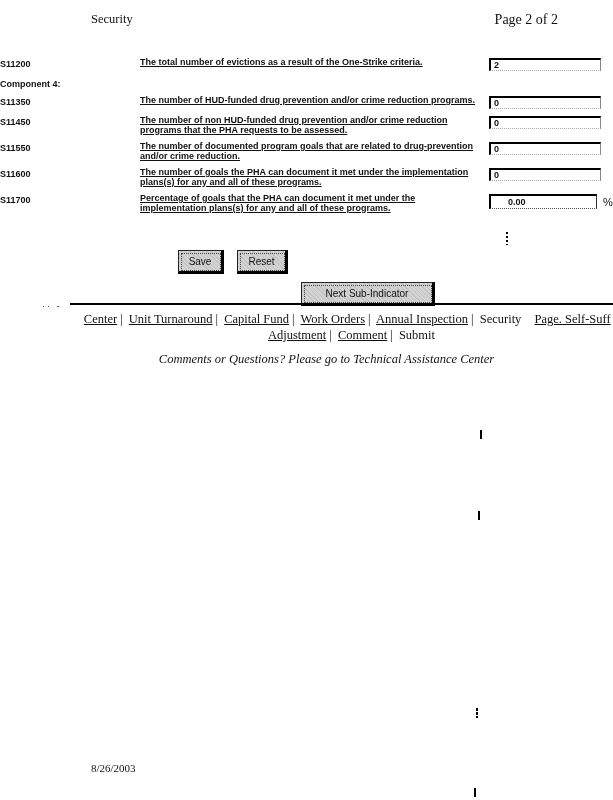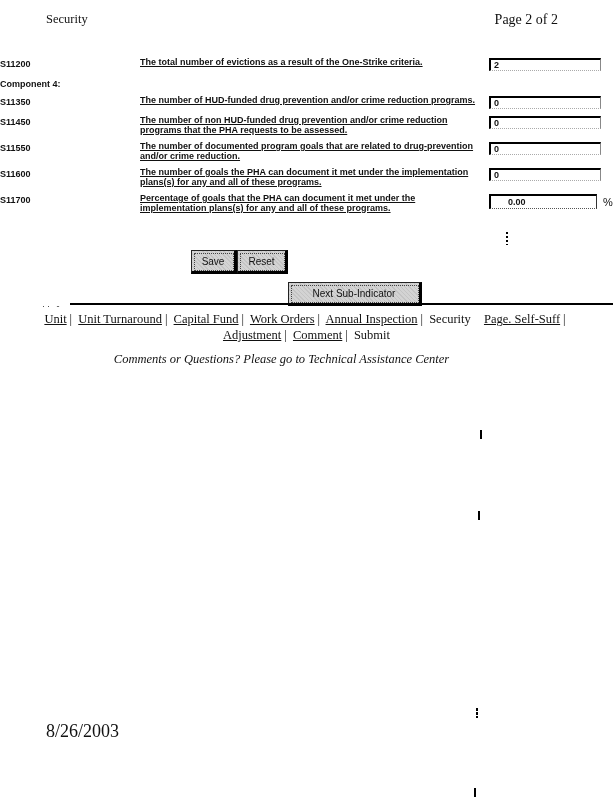--- a/index.html
+++ b/index.html
@@ -2,26 +2,26 @@
 <html><head>
 <meta charset="utf-8">
 <style>
   * { margin:0; padding:0; box-sizing:border-box; }
   html,body { background:#888; }
   .page {
     position:relative; width:613px; height:800px; margin:0 auto;
     background:#fff; color:#111; overflow:hidden;
     font-family:"Liberation Sans", sans-serif;
   }
-  .serif { font-family:"Liberation Serif", serif; }
+  .serif { font-family:"Liberation Serif", serif;margin-left:45px; }
 
   
   .hdr-left  { position:absolute; top:12px; left:46px;  font-size:12.5px; }
   .hdr-right { position:absolute; top:12px; right:55px; font-size:14px; }
-  .footer-date { position:absolute; top:721px; left:46px; font-size:18px; }
+  .footer-date { position:absolute; top:762px; left:46px; font-size:11px; }
 
   
   .form { position:absolute; top:58px; left:0; width:613px; }
   .form-row { display:flex; align-items:flex-start; margin-bottom:7px; }
   .col-code  { width:115px; text-align:left; font-size:9px; font-weight:bold; line-height:10px; padding-top:1px; flex:none; }
   .col-label { width:340px; margin-left:25px; font-size:9px; font-weight:bold; line-height:9.5px; flex:none;text-decoration:underline; }
   .col-input { margin-left:9px; flex:none; display:flex; align-items:flex-start; }
   .scan-input {
     width:112px; height:13px; background:#fff; color:#111;
     font-family:"Liberation Sans", sans-serif; font-size:9px; font-weight:bold;
@@ -29,21 +29,21 @@
     border:none; border-top:2.5px solid #000; border-left:2px solid #000;
     border-right:1px solid #888; border-bottom:1px dotted #aaa;
   }
   .scan-input.pct {
     width:108px; height:15px; padding-left:17px;
     border:2px solid #000; border-right:1.5px solid #333; border-bottom:1.5px dotted #555;
   }
   .pct-sign { font-size:11px; margin-left:6px; padding-top:2px; }
 
   
-  .btn-row { position:absolute; top:250px; left:0; width:613px; display:flex; justify-content:center; }
+  .btn-row { position:absolute; top:250px; left:0; width:613px; display:flex; justify-content:center; gap:13px; }
   .scan-btn {
     height:24px; background:#d3d3d3; color:#111; cursor:pointer;
     background-image:repeating-linear-gradient(45deg, rgba(0,0,0,.07) 0 1px, rgba(255,255,255,0) 1px 3px);
     border:1px solid #222; border-right:3px solid #000; border-bottom:3px solid #000;
     outline:1px dotted #444; outline-offset:-4px;
     font-family:"Liberation Sans", sans-serif; font-size:10px; padding:0 10px;
   }
   .scan-btn.wide { padding:0 24px;margin-top:32px; }
 
   
@@ -129,21 +129,21 @@
     <button class="scan-btn">Save</button>
     <button class="scan-btn">Reset</button>
     <button class="scan-btn wide">Next Sub-Indicator</button>
   </div>
 
   <div class="rule-dots">·· -</div>
   <div class="rule"></div>
 
   <div class="nav serif">
     <div>
-      <a class="u">Unit</a><span class="sep">|</span>
+      <a class="u">Center</a><span class="sep">|</span>
       <a class="u">Unit Turnaround</a><span class="sep">|</span>
       <a class="u">Capital Fund</a><span class="sep">|</span>
       <a class="u">Work Orders</a><span class="sep">|</span>
       <a class="u">Annual Inspection</a><span class="sep">|</span>
       <a>Security</a><span class="gap"></span>
       <a class="u">Page. Self-Suff</a><span class="sep">|</span>
     </div>
     <div>
       <a class="u">Adjustment</a><span class="sep">|</span>
       <a class="u">Comment</a><span class="sep">|</span>

